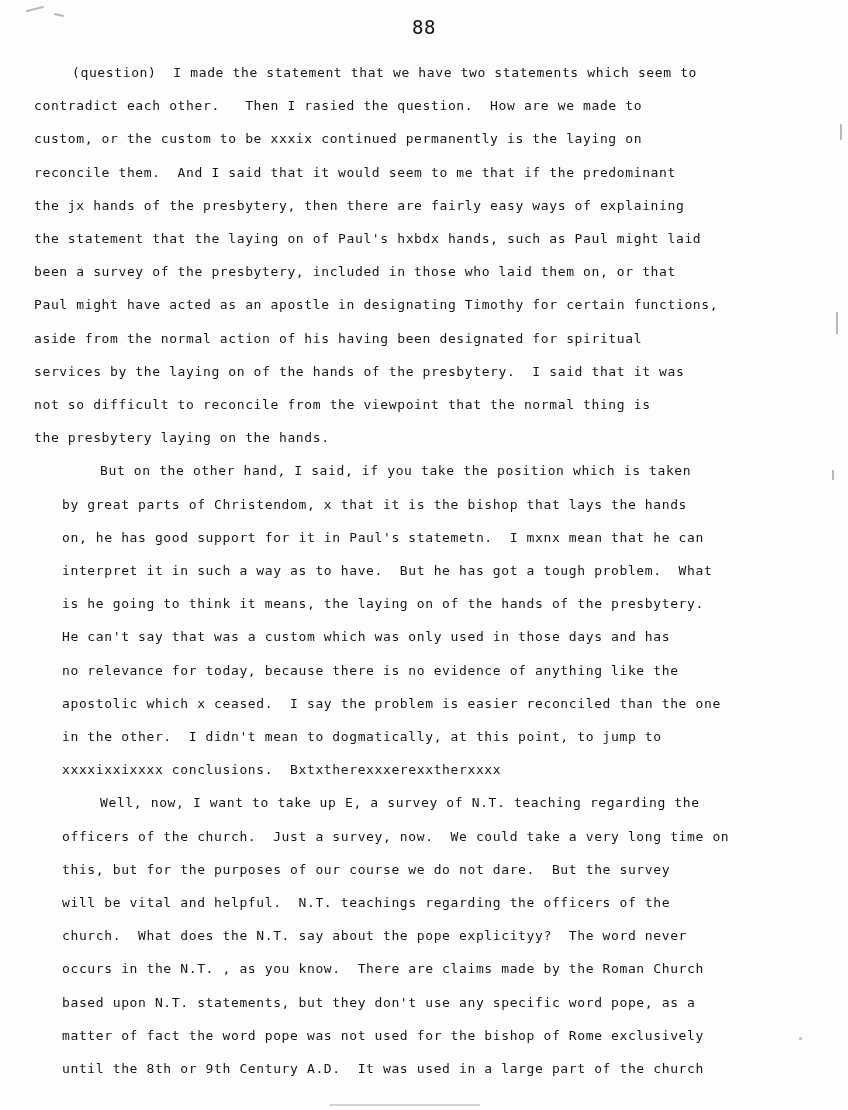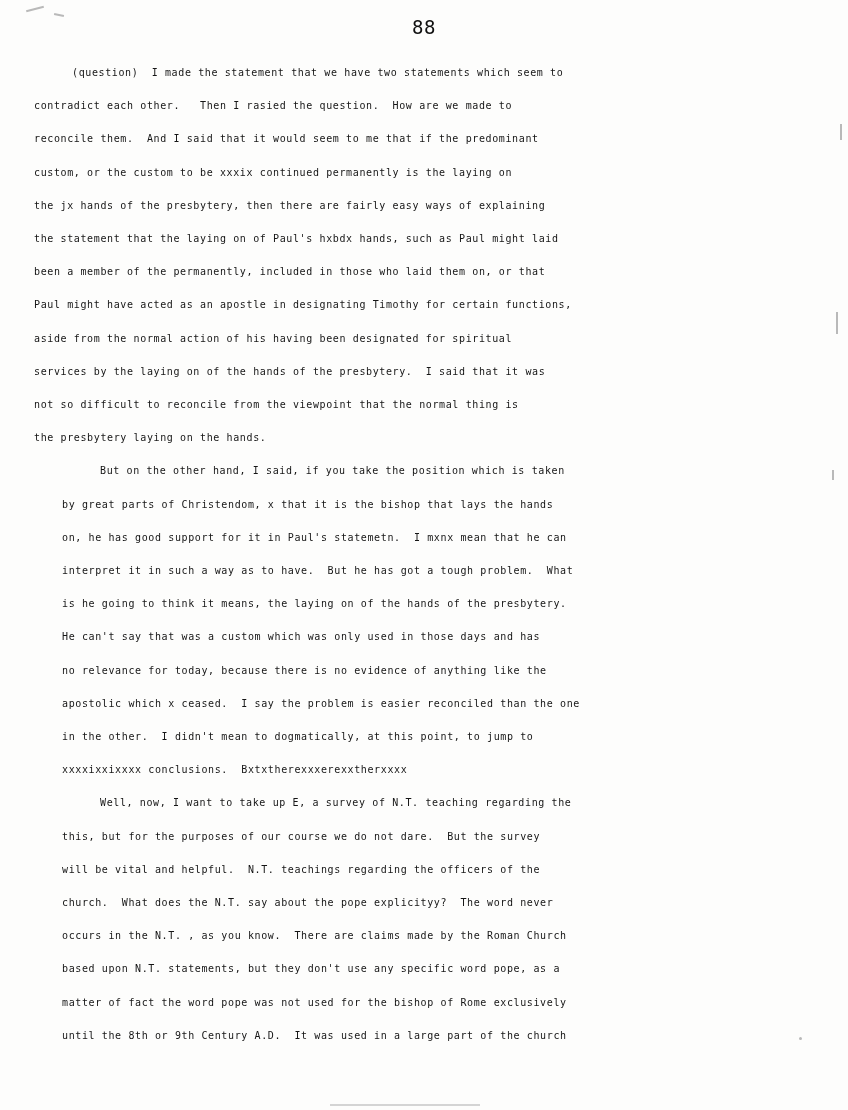--- a/index.html
+++ b/index.html
@@ -37,21 +37,21 @@
     width: 796px;
   }
   .para {
     margin: 0 0 0 0;
   }
   .para + .para {
     margin-top: 0px;
     margin-left: 28px;
   }
   .line {
-    font-size: 10px;
+    font-size: 13px;
     line-height: 33.2px;
     letter-spacing: 0.62px;
     white-space: pre;
     color: #151515;
   }
   .line.indent {
     padding-left: 38px;
   }
   .edge-mark {
     position: absolute;
@@ -78,25 +78,25 @@
   <div class="edge-mark mark-br"></div>
   <div class="edge-mark mark-bottom"></div>
 
   <div class="page-number">88</div>
 
   <div class="body-text">
 
     <div class="para">
       <div class="line indent">(question)  I made the statement that we have two statements which seem to</div>
       <div class="line">contradict each other.   Then I rasied the question.  How are we made to</div>
+      <div class="line">custom, or the custom to be xxxix continued permanently is the laying on</div>
       <div class="line">reconcile them.  And I said that it would seem to me that if the predominant</div>
-      <div class="line">custom, or the custom to be xxxix continued permanently is the laying on</div>
       <div class="line">the jx hands of the presbytery, then there are fairly easy ways of explaining</div>
       <div class="line">the statement that the laying on of Paul's hxbdx hands, such as Paul might laid</div>
-      <div class="line">been a member of the permanently, included in those who laid them on, or that</div>
+      <div class="line">been a survey of the presbytery, included in those who laid them on, or that</div>
       <div class="line">Paul might have acted as an apostle in designating Timothy for certain functions,</div>
       <div class="line">aside from the normal action of his having been designated for spiritual</div>
       <div class="line">services by the laying on of the hands of the presbytery.  I said that it was</div>
       <div class="line">not so difficult to reconcile from the viewpoint that the normal thing is</div>
       <div class="line">the presbytery laying on the hands.</div>
     </div>
 
     <div class="para">
       <div class="line indent">But on the other hand, I said, if you take the position which is taken</div>
       <div class="line">by great parts of Christendom, x that it is the bishop that lays the hands</div>
@@ -105,20 +105,21 @@
       <div class="line">is he going to think it means, the laying on of the hands of the presbytery.</div>
       <div class="line">He can't say that was a custom which was only used in those days and has</div>
       <div class="line">no relevance for today, because there is no evidence of anything like the</div>
       <div class="line">apostolic which x ceased.  I say the problem is easier reconciled than the one</div>
       <div class="line">in the other.  I didn't mean to dogmatically, at this point, to jump to</div>
       <div class="line">xxxxixxixxxx conclusions.  Bxtxtherexxxerexxtherxxxx</div>
     </div>
 
     <div class="para">
       <div class="line indent">Well, now, I want to take up E, a survey of N.T. teaching regarding the</div>
+      <div class="line">officers of the church.  Just a survey, now.  We could take a very long time on</div>
       <div class="line">this, but for the purposes of our course we do not dare.  But the survey</div>
       <div class="line">will be vital and helpful.  N.T. teachings regarding the officers of the</div>
       <div class="line">church.  What does the N.T. say about the pope explicityy?  The word never</div>
       <div class="line">occurs in the N.T. , as you know.  There are claims made by the Roman Church</div>
       <div class="line">based upon N.T. statements, but they don't use any specific word pope, as a</div>
       <div class="line">matter of fact the word pope was not used for the bishop of Rome exclusively</div>
       <div class="line">until the 8th or 9th Century A.D.  It was used in a large part of the church</div>
     </div>
 
   </div>

